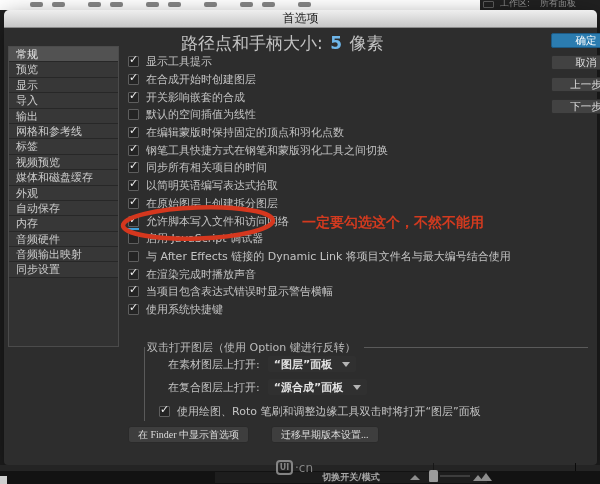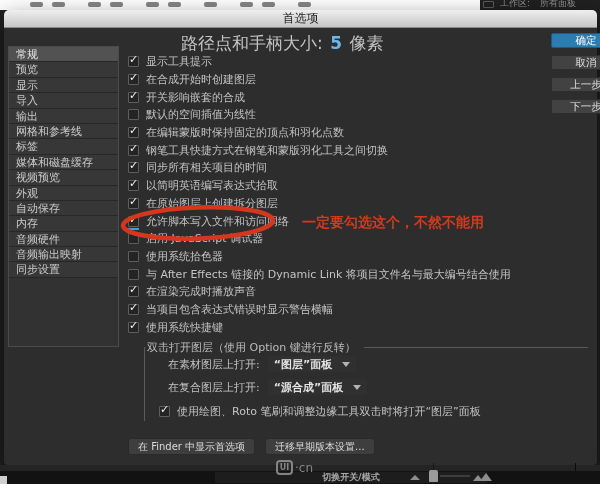--- a/index.html
+++ b/index.html
@@ -51,21 +51,21 @@
   .grow { position:absolute; left:14px; display:flex; align-items:center; white-space:nowrap; }
   .grow .glabel { font-size:11px; color:#c3c3c3;margin-left:9px; }
   .dropdown { margin-left:8px; height:16px; min-width:86px; background:#303030; border-radius:2px;
               display:flex; align-items:center; padding:0 6px; cursor:default; }
   .ddval { font-size:11px; font-weight:bold; color:#e2e2e2; }
   .chev { width:0; height:0; border-left:4px solid transparent; border-right:4px solid transparent;
           border-top:5px solid #b4b4b4; margin-left:10px; }
   .gcb { position:relative; display:flex; align-items:center; white-space:nowrap; }
 
   
-  .footer-btns { position:absolute; left:124px; top:428px; display:flex; gap:10px; }
+  .footer-btns { position:absolute; left:124px; top:416px; display:flex; gap:22px;font-family:Liberation Serif, serif; }
   .fbtn { height:17px; background:#3e3e3e; border:1px solid #2a2a2a; border-radius:3px;
           color:#dcdcdc; font-size:10px; padding:0 9px; line-height:15px; white-space:nowrap; cursor:default; }
 
   
   .actions { position:absolute; left:519px; top:23px; width:70px; }
   .abtn { width:70px; height:15px; margin-bottom:7px; background:#424242; border:1px solid #2e2e2e;
           border-radius:2px; color:#e0e0e0; font-size:10.5px; text-align:center; line-height:13px; cursor:default;margin-left:28px; }
   .abtn.primary { background:#2b7cb0; border-color:#1d5a84; color:#ffffff; }
 
   
@@ -133,23 +133,23 @@
         <div class="side-item">显示</div>
 
         <div class="side-item">导入</div>
 
         <div class="side-item">输出</div>
 
         <div class="side-item">网格和参考线</div>
 
         <div class="side-item">标签</div>
 
+        <div class="side-item">视频预览</div>
+
         <div class="side-item">媒体和磁盘缓存</div>
-
-        <div class="side-item">视频预览</div>
 
         <div class="side-item">外观</div>
 
         <div class="side-item">自动保存</div>
 
         <div class="side-item">内存</div>
 
         <div class="side-item">音频硬件</div>
 
         <div class="side-item">音频输出映射</div>
@@ -231,24 +231,20 @@
             <span class="tick">✓</span>
           </span>
           <span class="cbl">允许脚本写入文件和访问网络</span>
         </div>
 
         <div class="cbrow">
           <span class="cb"></span>
           <span class="cbl">启用 JavaScript 调试器</span>
         </div>
 
-        <div class="cbrow">
-          <span class="cb"></span>
-          <span class="cbl">使用系统拾色器</span>
-        </div>
 
         <div class="cbrow">
           <span class="cb"></span>
           <span class="cbl">与 After Effects 链接的 Dynamic Link 将项目文件名与最大编号结合使用</span>
         </div>
 
         <div class="cbrow checked">
           <span class="cb">
             <span class="tick">✓</span>
           </span>

